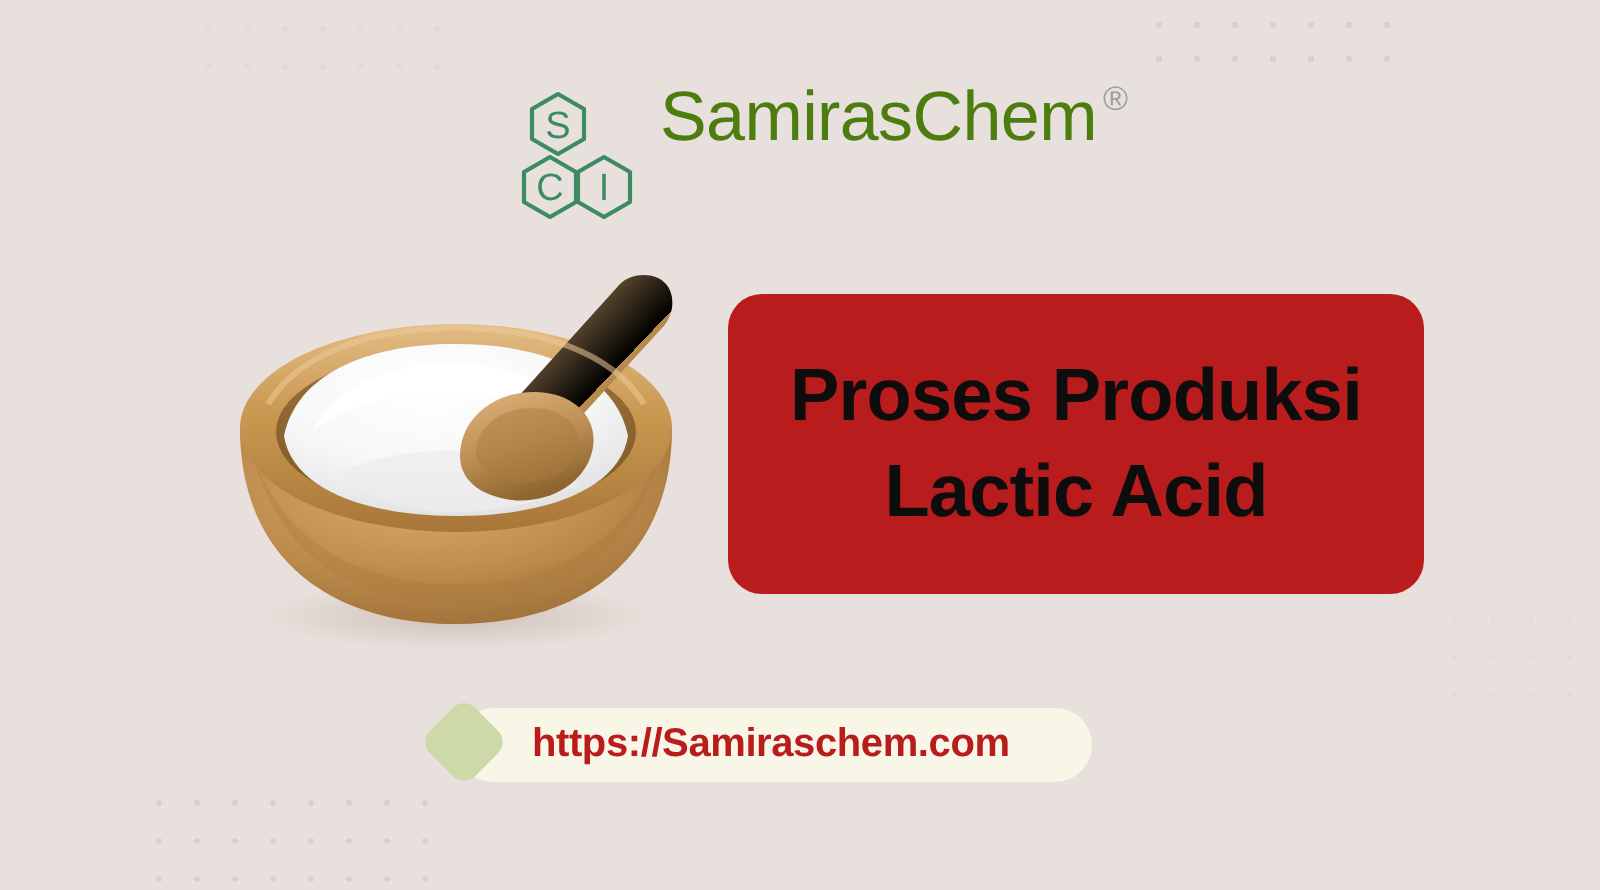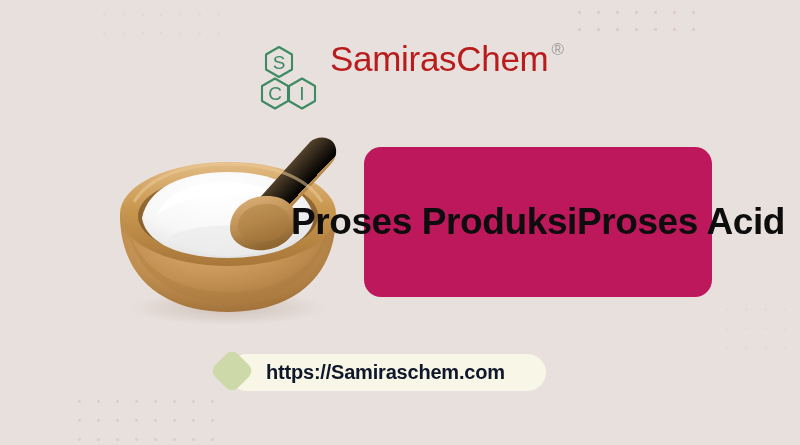--- a/index.html
+++ b/index.html
@@ -84,21 +84,21 @@
     flex-direction: column;
   }
   #brand-name-row {
     display: flex;
     align-items: flex-start;
     line-height: 1;
   }
   #brand-name {
     font-size: 35px;
     font-weight: 400;
-    color: #b91c1c;
+    color: #4d7c0f;
     letter-spacing: -0.3px;
     line-height: 1.08;
   }
   #brand-reg {
     font-size: 17px;
     color: #9e9e9e;
     margin-left: 3px;
     margin-top: 1px;
     line-height: 1;
   }
@@ -121,24 +121,24 @@
     height: 196px;
   }
 
   
   #title-card {
     position: absolute;
     left: 364px;
     top: 147px;
     width: 348px;
     height: 150px;
-    background: #be185d;
+    background: #b91c1c;
     border-radius: 17px;
     display: flex;
-    flex-direction: row;
+    flex-direction: column;
     align-items: center;
     justify-content: center;
   }
   .title-line {
     font-size: 37px;
     font-weight: 700;
     color: #0d0d0d;
     line-height: 1.30;
     letter-spacing: -0.4px;
     text-align: center;
@@ -165,21 +165,21 @@
     height: 32px;
     background: #cdd9a8;
     border-radius: 8px;
     transform: rotate(45deg);
   }
   #url-text {
     position: relative;
     margin-left: 38px;
     font-size: 20px;
     font-weight: 700;
-    color: #0f172a;
+    color: #b91c1c;
     letter-spacing: -0.2px;
   }
 </style>
 </head>
 <body>
 
 <div id="poster">
 
   <div class="dot-field" id="dots-top-left"></div>
   <div class="dot-field" id="dots-top-right"></div>
@@ -269,21 +269,21 @@
     <path d="M126 96 C126 78 142 64 163 64 C184 64 196 78 192 94
              C188 110 170 120 152 118 C136 116 126 108 126 96 Z" fill="url(#scoopBowl)"></path>
     <path d="M134 94 C134 82 146 72 162 72 C178 72 188 82 185 93
              C182 104 168 111 154 109 C142 107 134 102 134 94 Z" fill="#a97a3e" opacity="0.45"></path>
 
     <path d="M30 70 C46 44 82 32 124 32 C166 32 202 44 218 70" fill="none" stroke="#eccb97" stroke-width="3" opacity="0.55"></path>
   </svg>
 
   <div id="title-card">
     <div class="title-line">Proses Produksi</div>
-    <div class="title-line">Proses Acid</div>
+    <div class="title-line">Lactic Acid</div>
   </div>
 
   <div id="url-bar">
     <span id="url-diamond"></span>
     <span id="url-text">https://Samiraschem.com</span>
   </div>
 
 </div>
 
 </body></html>

